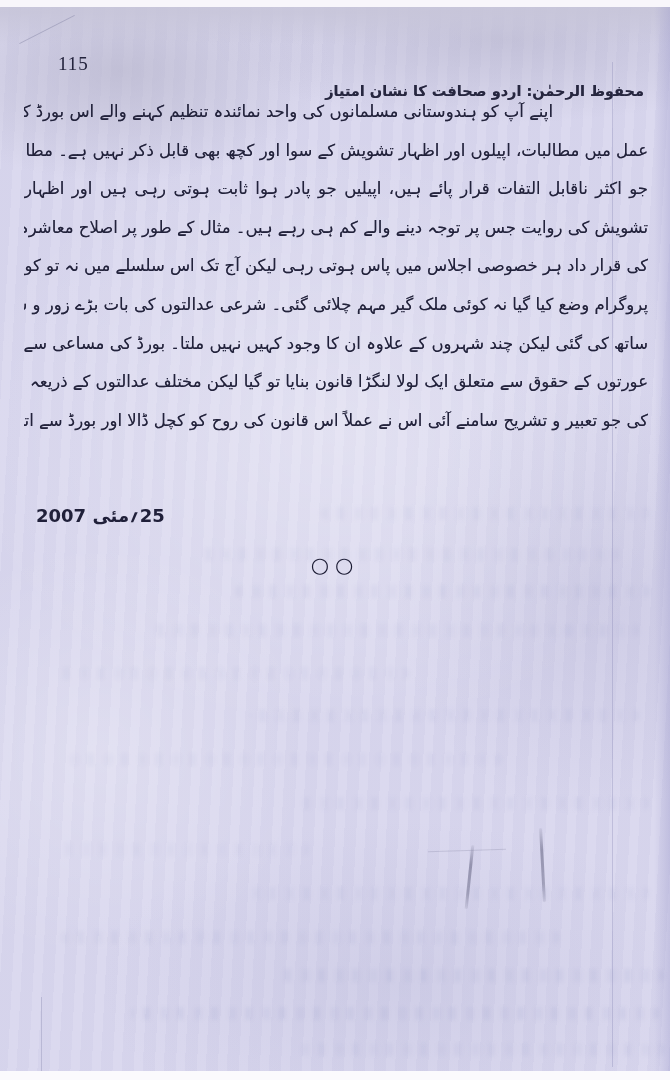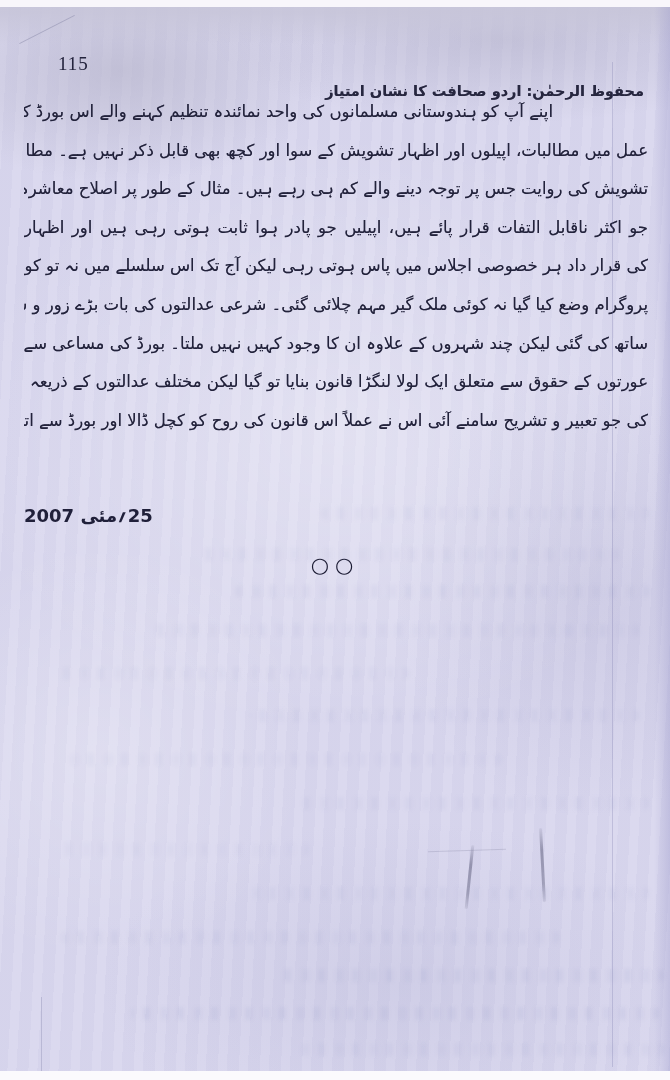--- a/index.html
+++ b/index.html
@@ -79,21 +79,21 @@
     white-space: nowrap;
     overflow: hidden;
     text-align: justify;
     text-align-last: justify;
     text-justify: inter-word;
   }
   .pline.first { padding-right: 95px; }
   .pline.last { text-align-last: right; }
   
   .date-line {
-    position: absolute; left: 24px; top: 498px;
+    position: absolute; left: 36px; top: 498px;
     direction: rtl;
     font-size: 18px; font-weight: 600; color: #20203a;
   }
   
   .end-marker {
     position: absolute; left: 0; right: 0; top: 546px;
     text-align: center;
     font-size: 21px; font-weight: 700; letter-spacing: 6px;
     color: #1b1b33;
   }
@@ -133,22 +133,22 @@
     <div class="crease crease-top-left"></div>
 
     <div class="header-row">
       <span class="page-number">115</span>
       <span class="header-title" dir="rtl">محفوظ الرحمٰن: اردو صحافت کا نشان امتیاز</span>
     </div>
 
     <div class="body-paragraph" dir="rtl">
       <div class="pline first">اپنے آپ کو ہندوستانی مسلمانوں کی واحد نمائندہ تنظیم کہنے والے اس بورڈ کے بھی کیہۂ</div>
       <div class="pline">عمل میں مطالبات، اپیلوں اور اظہار تشویش کے سوا اور کچھ بھی قابل ذکر نہیں ہے۔ مطالبات</div>
+      <div class="pline">جو اکثر ناقابل التفات قرار پائے ہیں، اپیلیں جو پادر ہوا ثابت ہوتی رہی ہیں اور اظہار</div>
       <div class="pline">تشویش کی روایت جس پر توجہ دینے والے کم ہی رہے ہیں۔ مثال کے طور پر اصلاح معاشرہ</div>
-      <div class="pline">جو اکثر ناقابل التفات قرار پائے ہیں، اپیلیں جو پادر ہوا ثابت ہوتی رہی ہیں اور اظہار</div>
       <div class="pline">کی قرار داد ہر خصوصی اجلاس میں پاس ہوتی رہی لیکن آج تک اس سلسلے میں نہ تو کوئی عملی</div>
       <div class="pline">پروگرام وضع کیا گیا نہ کوئی ملک گیر مہم چلائی گئی۔ شرعی عدالتوں کی بات بڑے زور و شور کے</div>
       <div class="pline">ساتھ کی گئی لیکن چند شہروں کے علاوہ ان کا وجود کہیں نہیں ملتا۔ بورڈ کی مساعی سے مطلقہ</div>
       <div class="pline">عورتوں کے حقوق سے متعلق ایک لولا لنگڑا قانون بنایا تو گیا لیکن مختلف عدالتوں کے ذریعہ اس</div>
       <div class="pline">کی جو تعبیر و تشریح سامنے آئی اس نے عملاً اس قانون کی روح کو کچل ڈالا اور بورڈ سے اتنا بھی</div>
     </div>
 
     <div class="date-line" dir="rtl">25؍مئی 2007</div>
 
     <div class="end-marker">○○</div>

